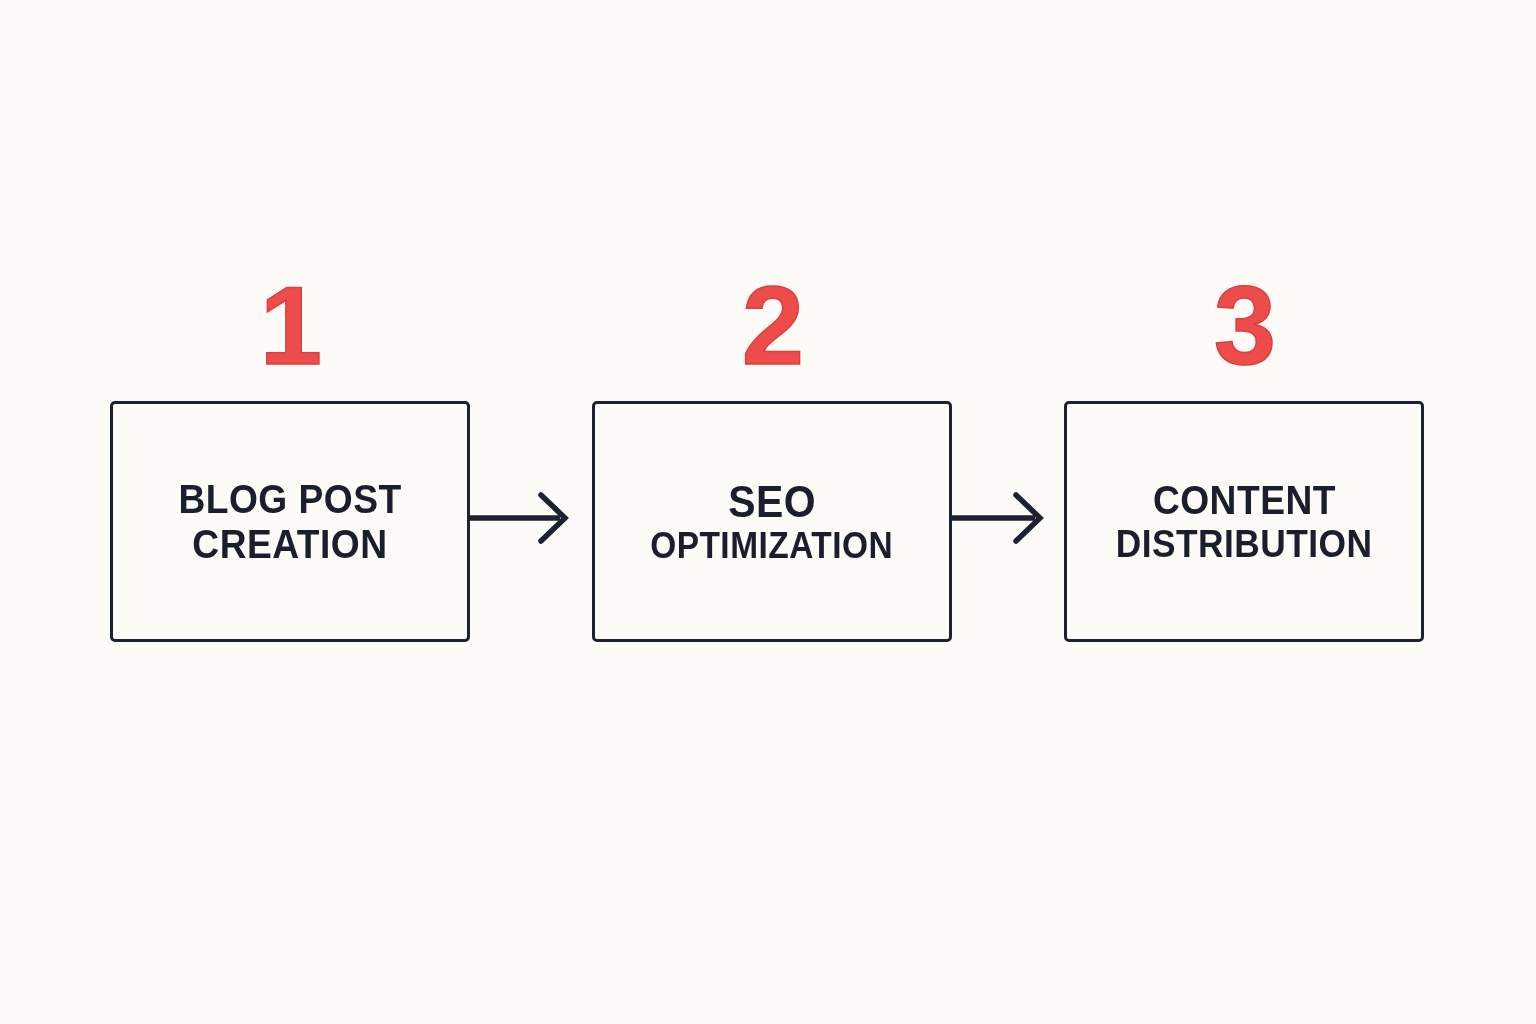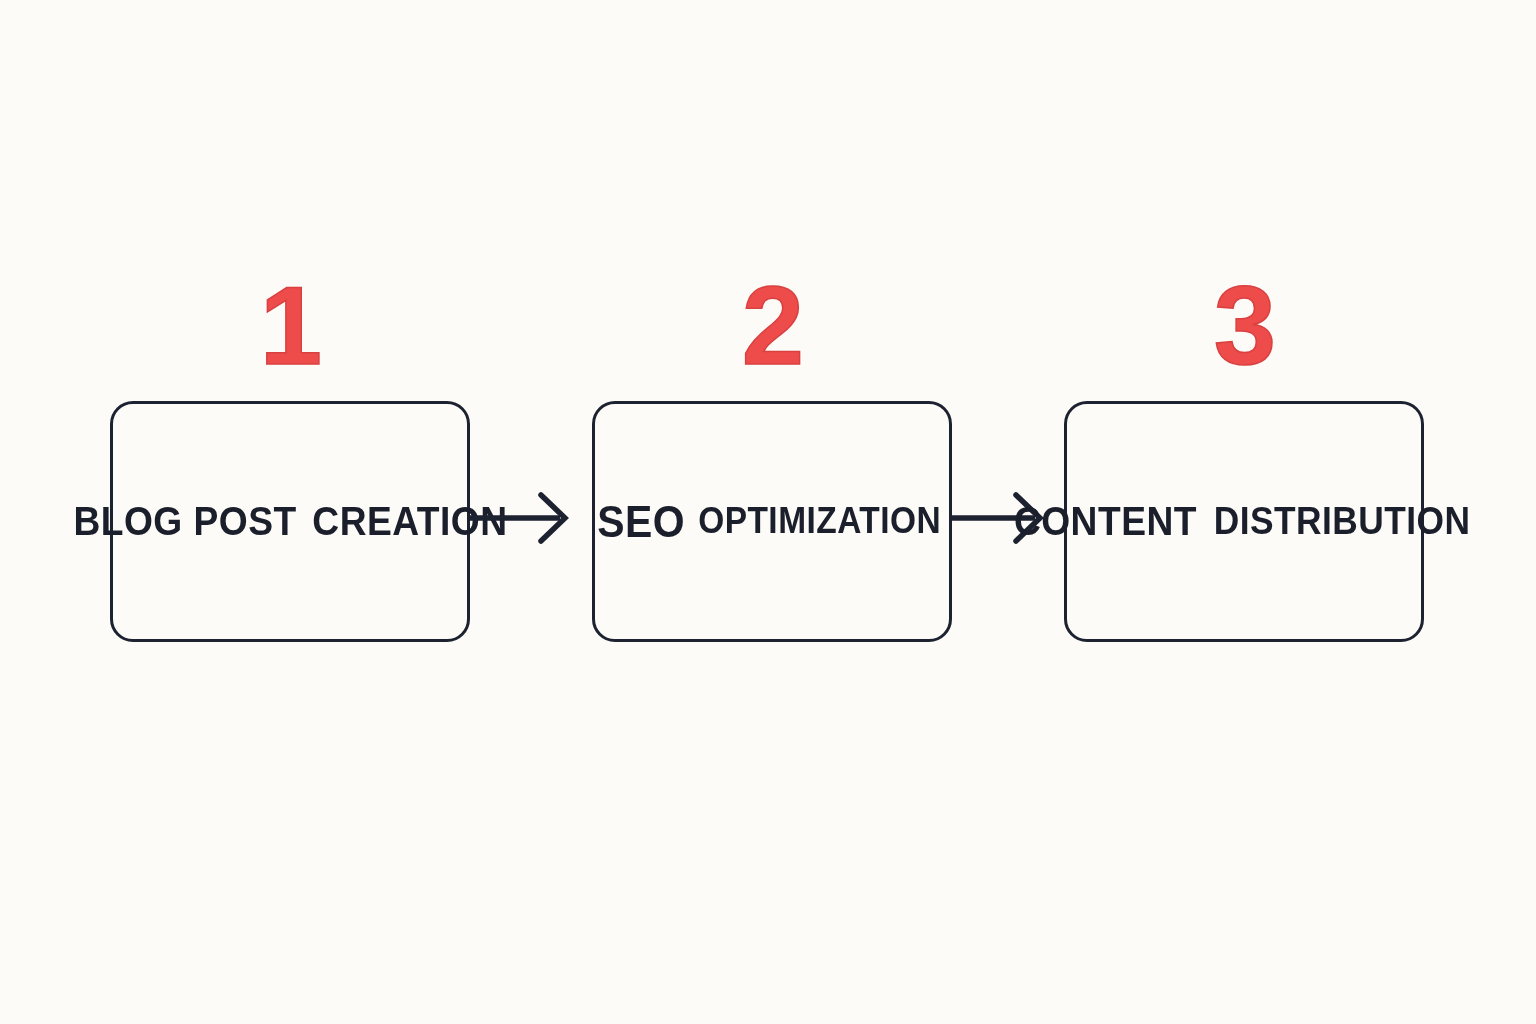--- a/index.html
+++ b/index.html
@@ -45,23 +45,24 @@
   }
 
   .step-box {
     position: absolute;
     top: 401px;
     left: 0;
     width: 360px;
     height: 241px;
     box-sizing: border-box;
     border: 3px solid #1D2230;
-    border-radius: 23px;
+    border-radius: 5px;
     background: #FDFBF7;
     display: flex;
+    flex-direction: column;
     align-items: center;
     justify-content: center;
   }
 
   .box-line {
     color: #1A1F2B;
     font-family: "Liberation Sans", sans-serif;
     font-weight: bold;
     text-align: center;
     line-height: 1.12;

